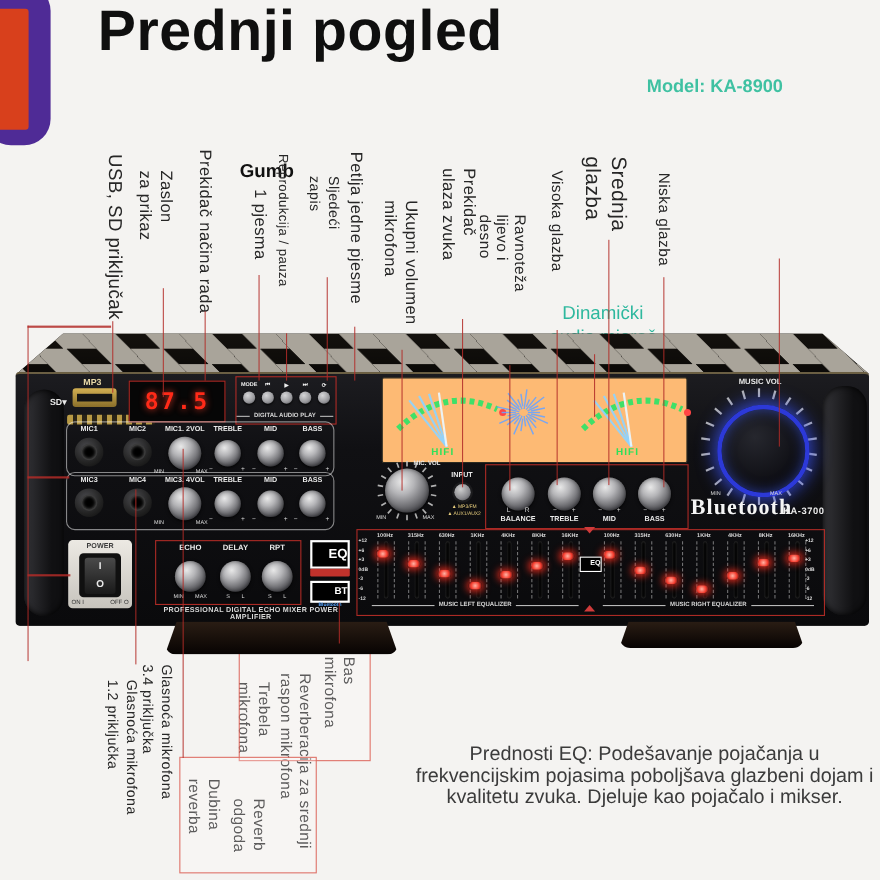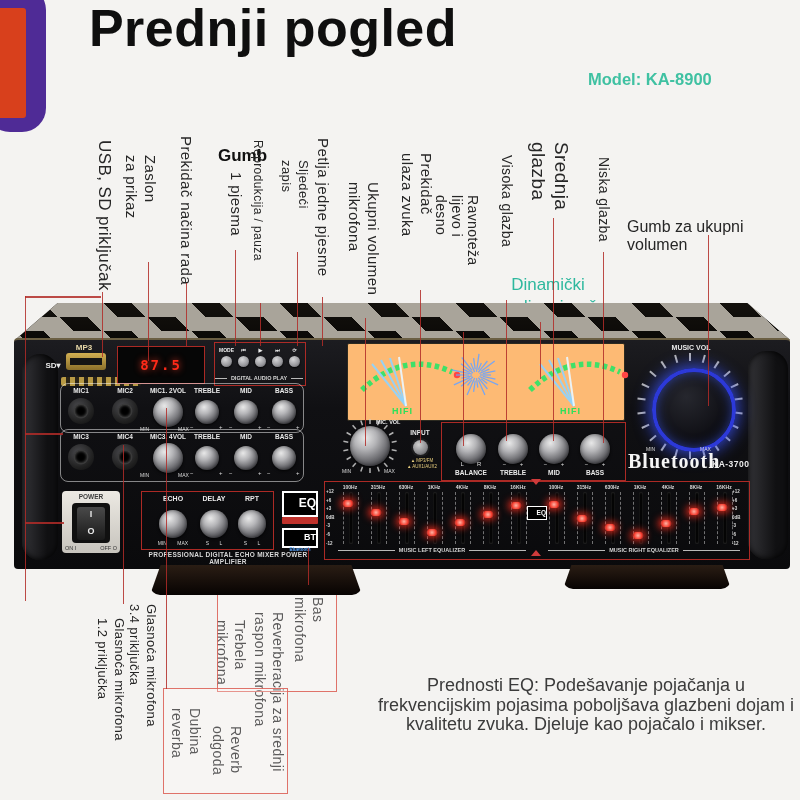--- a/index.html
+++ b/index.html
@@ -43,21 +43,21 @@
         background:radial-gradient(circle at 40% 35%,#4a4a4e,#222 60%,#0c0c0c);}
   .jack-hole{position:absolute;left:7px;top:7px;width:12px;height:12px;border-radius:50%;background:#000;
         box-shadow:inset 0 0 3px #555,0 0 0 1.5px #3a3a3a;}
   .knob{position:absolute;border-radius:50%;
         background:radial-gradient(circle at 38% 30%,#e8e8e8,#b5b5b8 30%,#7c7c80 55%,#3d3d42 82%,#232327);
         box-shadow:0 1px 3px rgba(0,0,0,.85),inset 0 0 4px rgba(0,0,0,.45);}
   .mark{position:absolute;font-size:6px;color:#dcdcdc;}
   .tiny{position:absolute;font-size:5px;color:#dcdcdc;}
   .lcd{position:absolute;left:117px;top:346px;width:86px;height:36px;background:#060606;
        border:1.6px solid rgba(190,45,40,.9);display:flex;align-items:center;justify-content:center;}
-  .lcd span{font-family:"DejaVu Sans Mono",monospace;font-size:14px;font-weight:700;color:#ff2a18;
+  .lcd span{font-family:"DejaVu Sans Mono",monospace;font-size:21px;font-weight:700;color:#ff2a18;
        letter-spacing:2px;text-shadow:0 0 7px rgba(255,60,40,.9);}
   .capbar{position:absolute;display:flex;align-items:center;gap:4px;color:#d5d5d5;font-size:5.5px;font-weight:700;}
   .capbar i{flex:1;height:1px;background:#b9b9b9;}
   .eq-badge{position:absolute;background:#000;border:2px solid #fff;color:#fff;text-align:right;font-weight:800;}
   .thumb{position:absolute;width:12px;height:7px;border-radius:3px;
      background:radial-gradient(circle,#ffb3a4 0%,#f43b2d 55%,rgba(120,0,0,.25) 100%);
      box-shadow:0 0 7px 2px rgba(255,45,30,.8);}
   .track{position:absolute;top:9px;width:14px;height:52px;border-left:1px dashed rgba(255,255,255,.42);
      border-right:1px dashed rgba(255,255,255,.42);}
   .slot{position:absolute;left:5px;top:0;width:4px;height:52px;background:#020202;border-radius:2px;
@@ -99,21 +99,20 @@
 mikrofona</div>
   <div class="vlab" style="left:398px;top:153px">Prekidač
 ulaza zvuka</div>
   <div class="vlab" style="left:433px;top:195px;font-size:14px;line-height:16px">Ravnoteža
 lijevo i
 desno</div>
   <div class="vlab" style="left:497px;top:155px;font-size:14px">Visoka glazba</div>
   <div class="vlab" style="left:527px;top:142px;font-size:19px;line-height:23px">Srednja
 glazba</div>
   <div class="vlab" style="left:594px;top:157px;font-size:14px">Niska glazba</div>
-  <div class="hlab" style="left:627px;top:218px">Gumb za ukupni volumen</div>
   <div class="hlab pre" style="left:490px;top:274px;width:116px;text-align:center;font-size:17px;line-height:22px;color:#2eb89e">Dinamički
 audio mjerač</div>
 
   <div class="vlab" style="left:126px;top:604px;font-size:13px;line-height:17px">Glasnoća mikrofona
 3.4 priključka</div>
   <div class="vlab" style="left:94px;top:618px;font-size:13px;line-height:17px">Glasnoća mikrofona
 1.2 priključka</div>
   <div class="vlab" style="left:291px;top:597px;font-size:14px;line-height:18px">Bas
 mikrofona</div>
   <div class="vlab" style="left:251px;top:612px;font-size:14px;line-height:18px">Reverberacija za srednji

